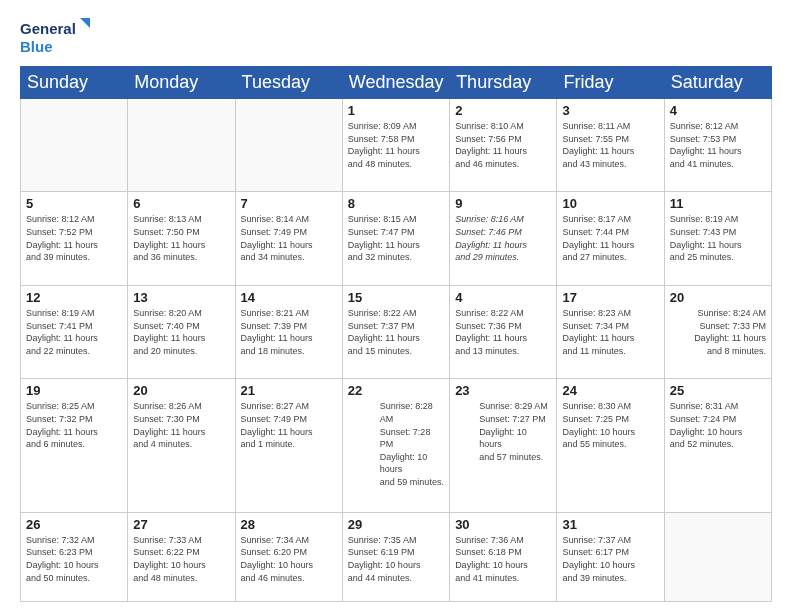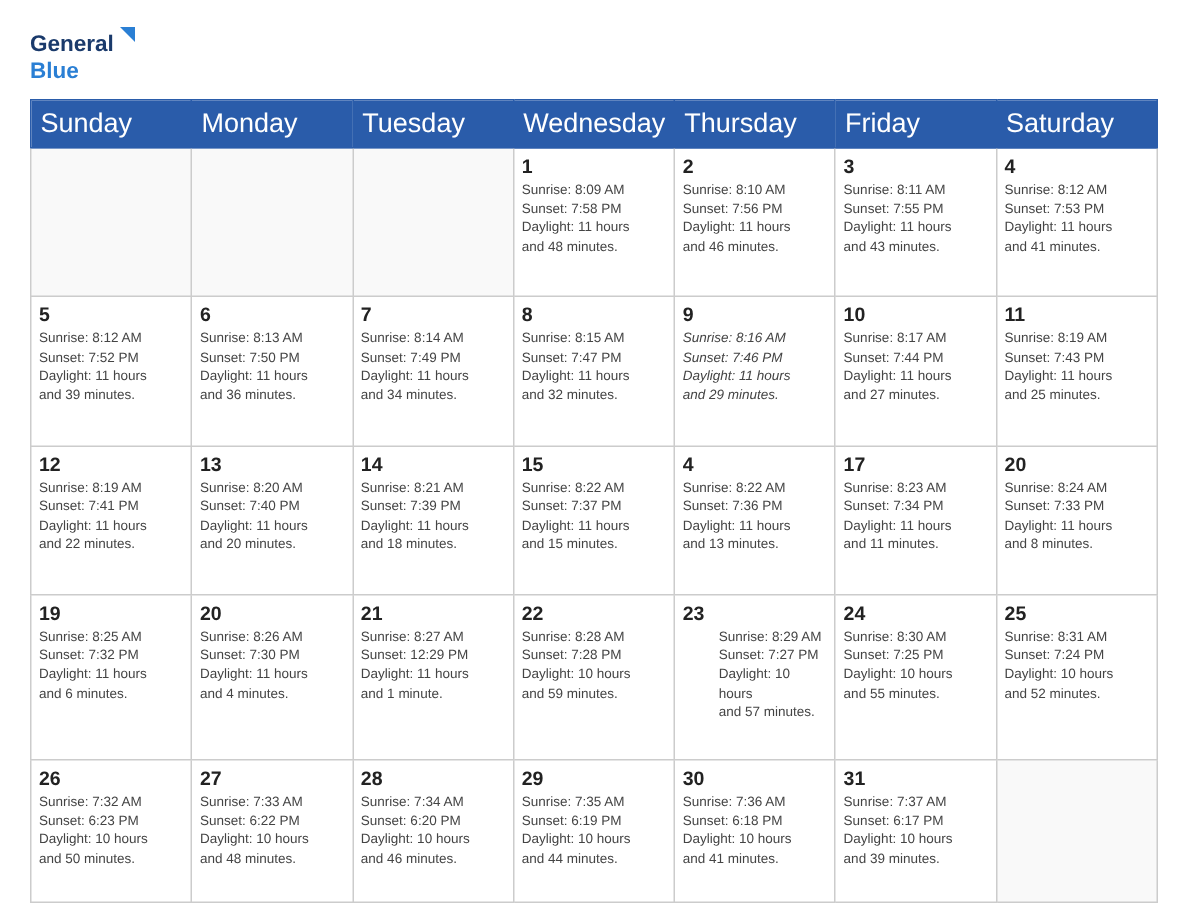--- a/index.html
+++ b/index.html
@@ -238,21 +238,21 @@
           </td>
           <td>
             <span class="day-num">17</span>
             <div class="day-info" style="white-space: pre-line;">Sunrise: 8:23 AM
 Sunset: 7:34 PM
 Daylight: 11 hours
 and 11 minutes.</div>
           </td>
           <td>
             <span class="day-num">20</span>
-            <div class="day-info" style="white-space: pre-line;">Sunrise: 8:24 AM
+            <div class="day-info" style="white-space: pre-line; text-align: right;">Sunrise: 8:24 AM
 Sunset: 7:33 PM
 Daylight: 11 hours
 and 8 minutes.</div>
           </td>
         </tr>
         <tr>
           <td>
             <span class="day-num">19</span>
             <div class="day-info" style="white-space: pre-line;">Sunrise: 8:25 AM
 Sunset: 7:32 PM
@@ -262,27 +262,27 @@
           <td>
             <span class="day-num">20</span>
             <div class="day-info" style="white-space: pre-line;">Sunrise: 8:26 AM
 Sunset: 7:30 PM
 Daylight: 11 hours
 and 4 minutes.</div>
           </td>
           <td>
             <span class="day-num">21</span>
             <div class="day-info" style="white-space: pre-line;">Sunrise: 8:27 AM
-Sunset: 12:29 PM
+Sunset: 7:49 PM
 Daylight: 11 hours
 and 1 minute.</div>
           </td>
           <td>
             <span class="day-num">22</span>
-            <div class="day-info" style="white-space: pre-line;">Sunrise: 8:28 AM
+            <div class="day-info" style="white-space: pre-line; margin-left: 32px;">Sunrise: 8:28 AM
 Sunset: 7:28 PM
 Daylight: 10 hours
 and 59 minutes.</div>
           </td>
           <td>
             <span class="day-num">23</span>
             <div class="day-info" style="white-space: pre-line; margin-left: 24px;">Sunrise: 8:29 AM
 Sunset: 7:27 PM
 Daylight: 10 hours
 and 57 minutes.</div>

